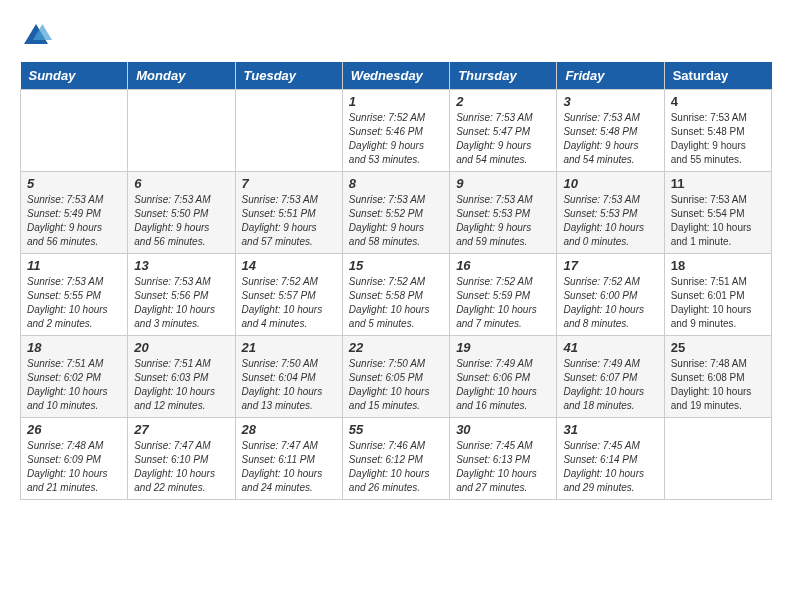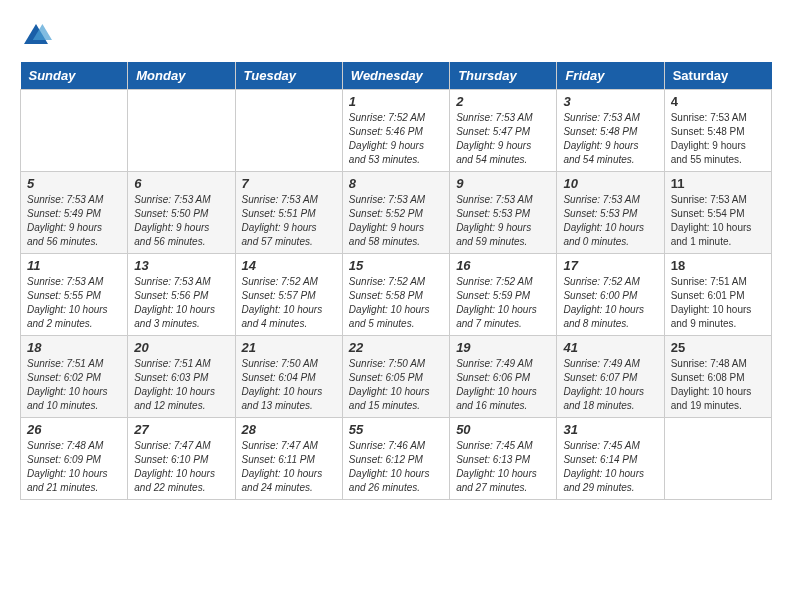--- a/index.html
+++ b/index.html
@@ -339,21 +339,21 @@
 and 24 minutes.</div>
         </td>
         <td>
           <div class="day-number">55</div>
           <div class="day-info" style="white-space: pre-line;">Sunrise: 7:46 AM
 Sunset: 6:12 PM
 Daylight: 10 hours
 and 26 minutes.</div>
         </td>
         <td>
-          <div class="day-number">50</div>
+          <div class="day-number">30</div>
           <div class="day-info" style="white-space: pre-line;">Sunrise: 7:45 AM
 Sunset: 6:13 PM
 Daylight: 10 hours
 and 27 minutes.</div>
         </td>
         <td>
           <div class="day-number">31</div>
           <div class="day-info" style="white-space: pre-line;">Sunrise: 7:45 AM
 Sunset: 6:14 PM
 Daylight: 10 hours

